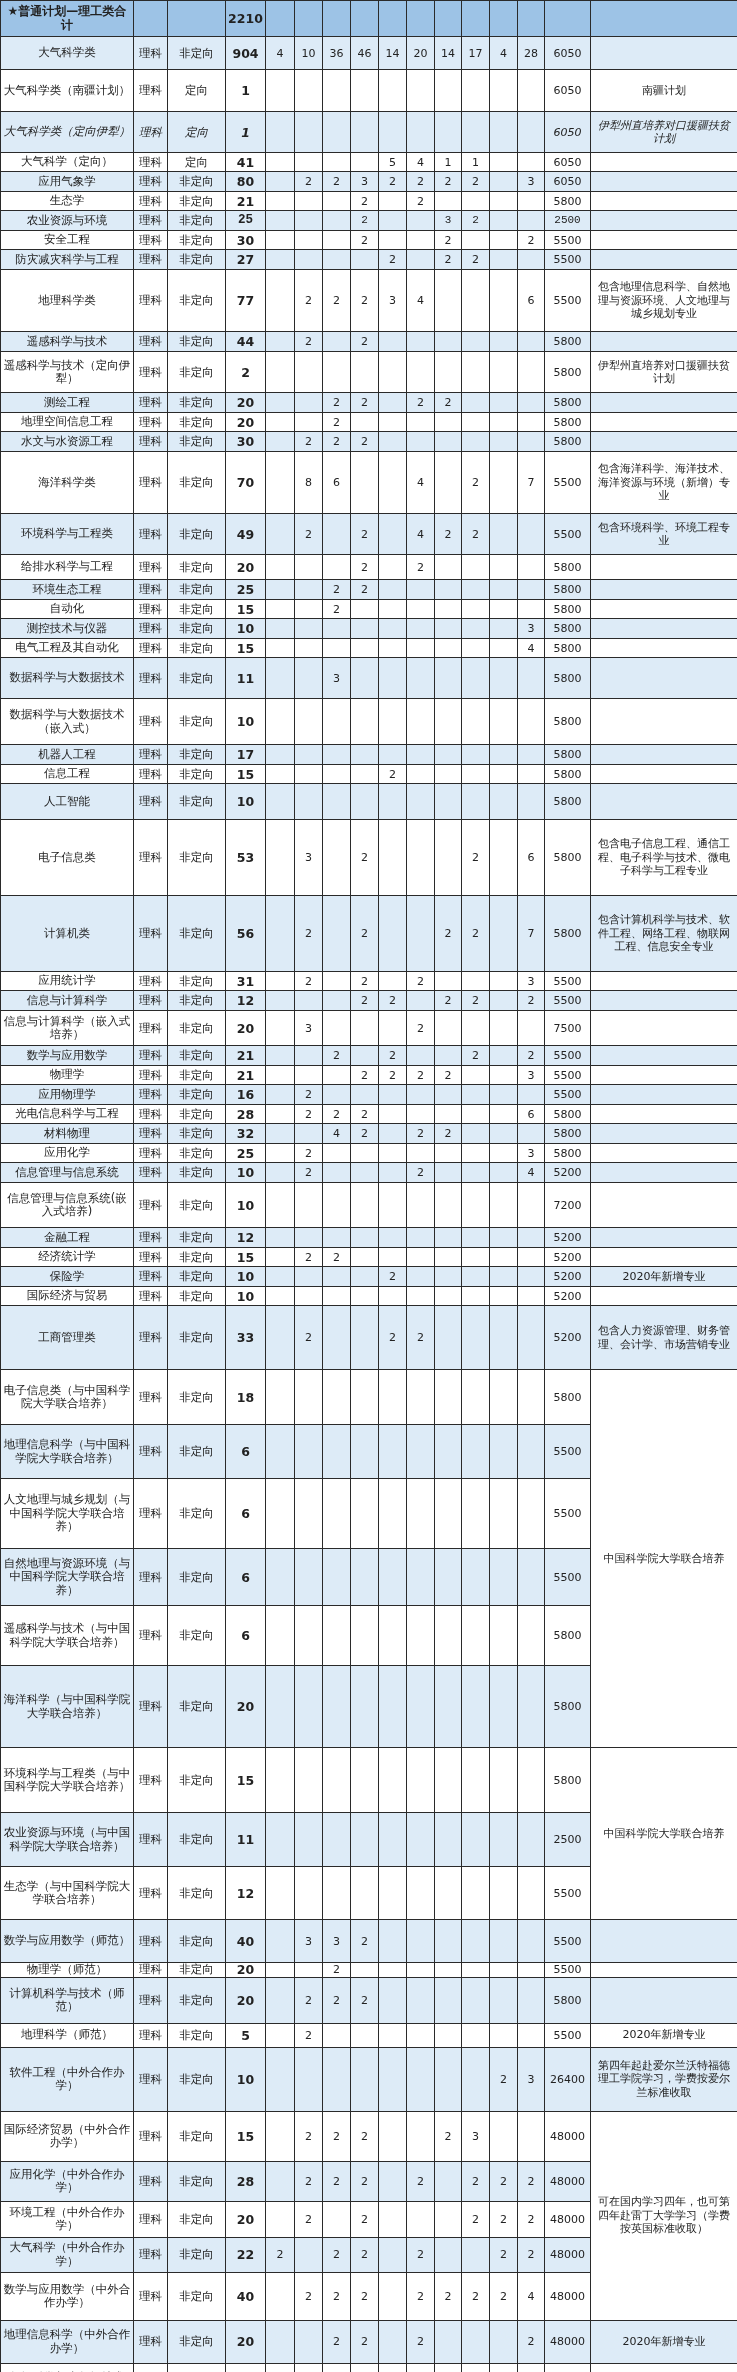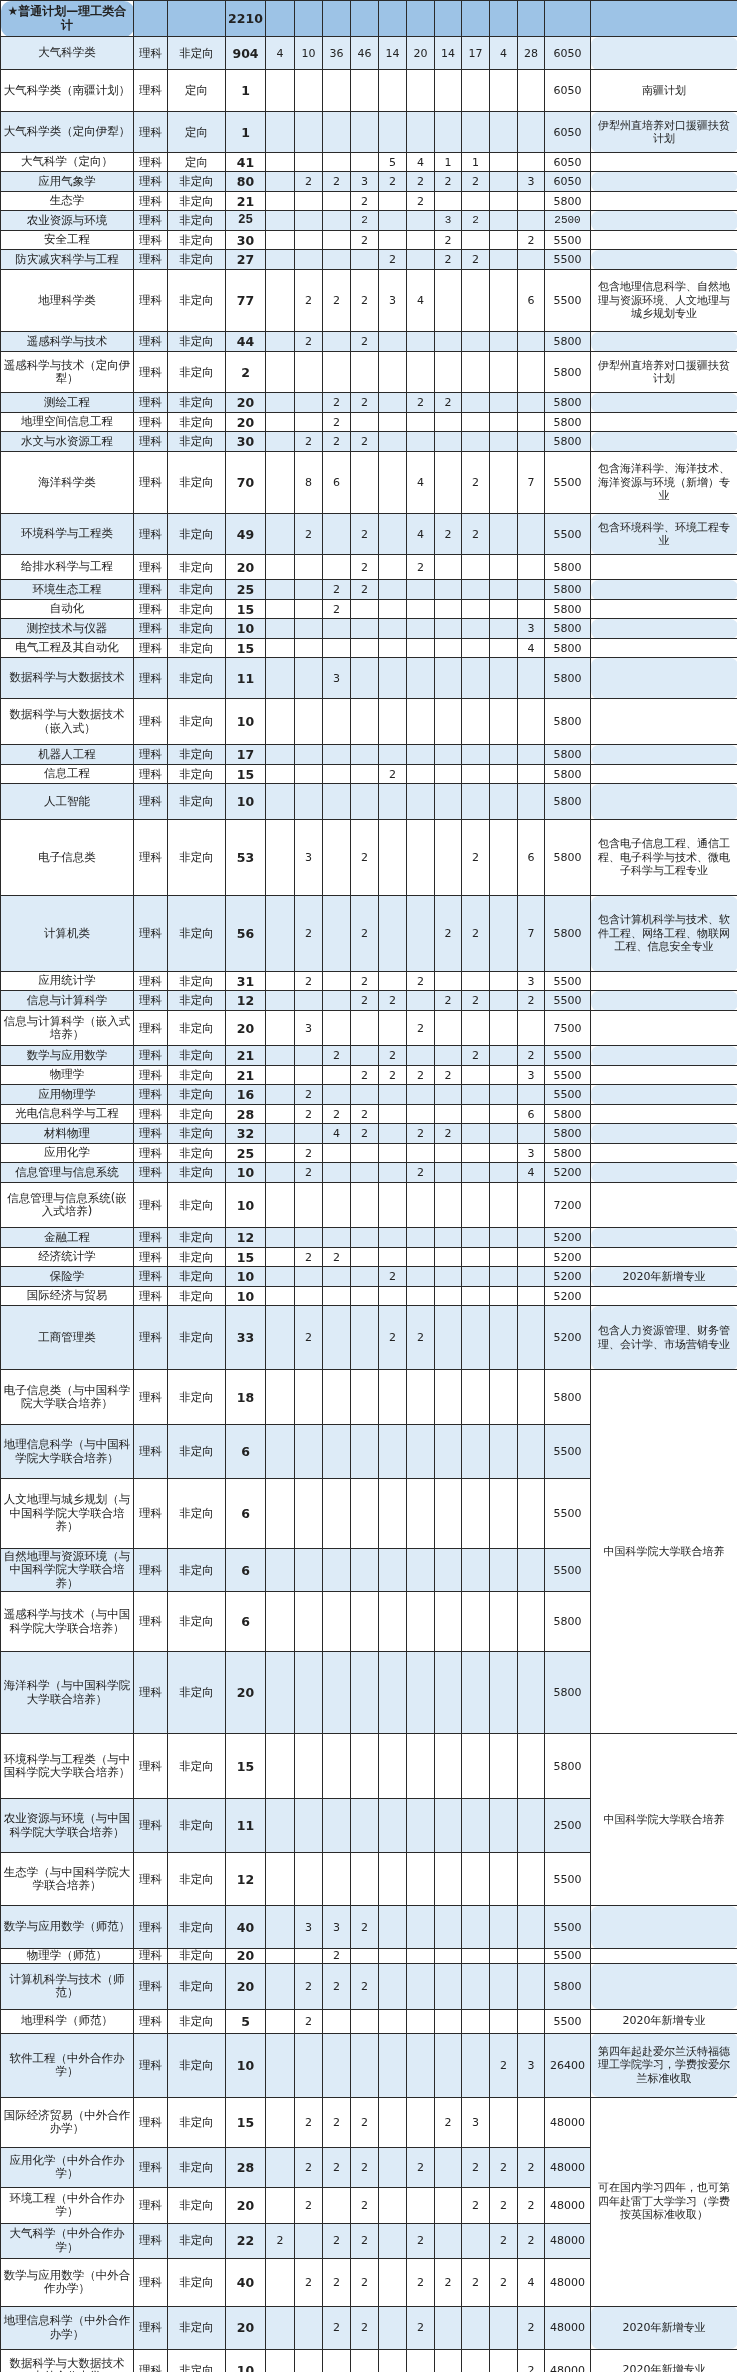--- a/index.html
+++ b/index.html
@@ -1,25 +1,25 @@
 <!DOCTYPE html>
 <html><head>
 <meta charset="utf-8">
 <style>
   * { box-sizing: border-box; margin: 0; padding: 0; }
   body { width: 737px; background: #ffffff; font-family: "DejaVu Sans", "Liberation Sans", sans-serif; }
   table { border-collapse: collapse; width: 737px; table-layout: fixed; }
   td { border: 1.5px solid #2a2a2a; text-align: center; vertical-align: middle; font-size: 11.5px; color: #222; line-height: 13px; overflow: hidden; padding: 0 2px; }
   td.name { font-size: 11.5px; line-height: 13.5px; }
   td.total { font-weight: bold; font-size: 12.5px; }
-  td.note { font-size: 11px; line-height: 13.5px; padding: 0 4px; border-radius: 8px; }
+  td.note { font-size: 11px; line-height: 13.5px; padding: 0 4px; }
   td.num { font-size: 11px; padding: 0; }
   td.fee { font-size: 11px; padding: 0; }
   tr.hdr td { background: #9dc3e6; font-weight: bold; }
-  tr.hdr td.name { font-size: 12px; text-align: center; border-radius: 10px; }
+  tr.hdr td.name { font-size: 12px; text-align: center; }
   tr.alt td { background: #ddebf7; }
   tr.alt td.merged-white, tr td.merged-white { background: #ffffff; }
 </style>
 </head>
 <body>
 
 <table>
   <colgroup>
     <col style="width:133px">
       <col style="width:34px">
@@ -86,21 +86,21 @@
         <td class="num"></td>
         <td class="num"></td>
         <td class="num"></td>
         <td class="num"></td>
         <td class="num"></td>
         <td class="num"></td>
         <td class="num"></td>
         <td class="fee">6050</td>
         <td class="note">南疆计划</td>
       </tr>
-      <tr class="alt" style="height: 41px;">
+      <tr class="alt" style="height: 41px; font-style: italic;">
         <td class="name">大气科学类（定向伊犁）</td>
         <td>理科</td>
         <td>定向</td>
         <td class="total">1</td>
         <td class="num"></td>
         <td class="num"></td>
         <td class="num"></td>
         <td class="num"></td>
         <td class="num"></td>
         <td class="num"></td>
@@ -912,21 +912,21 @@
         <td class="num"></td>
         <td class="num"></td>
         <td class="num"></td>
         <td class="num"></td>
         <td class="num"></td>
         <td class="num"></td>
         <td class="num"></td>
         <td class="num"></td>
         <td class="fee">5500</td>
       </tr>
-      <tr class="alt" style="height: 43px; padding-left: 32px;">
+      <tr class="alt" style="height: 57px; padding-left: 32px;">
         <td class="name">自然地理与资源环境（与中国科学院大学联合培养）</td>
         <td>理科</td>
         <td>非定向</td>
         <td class="total">6</td>
         <td class="num"></td>
         <td class="num"></td>
         <td class="num"></td>
         <td class="num"></td>
         <td class="num"></td>
         <td class="num"></td>

